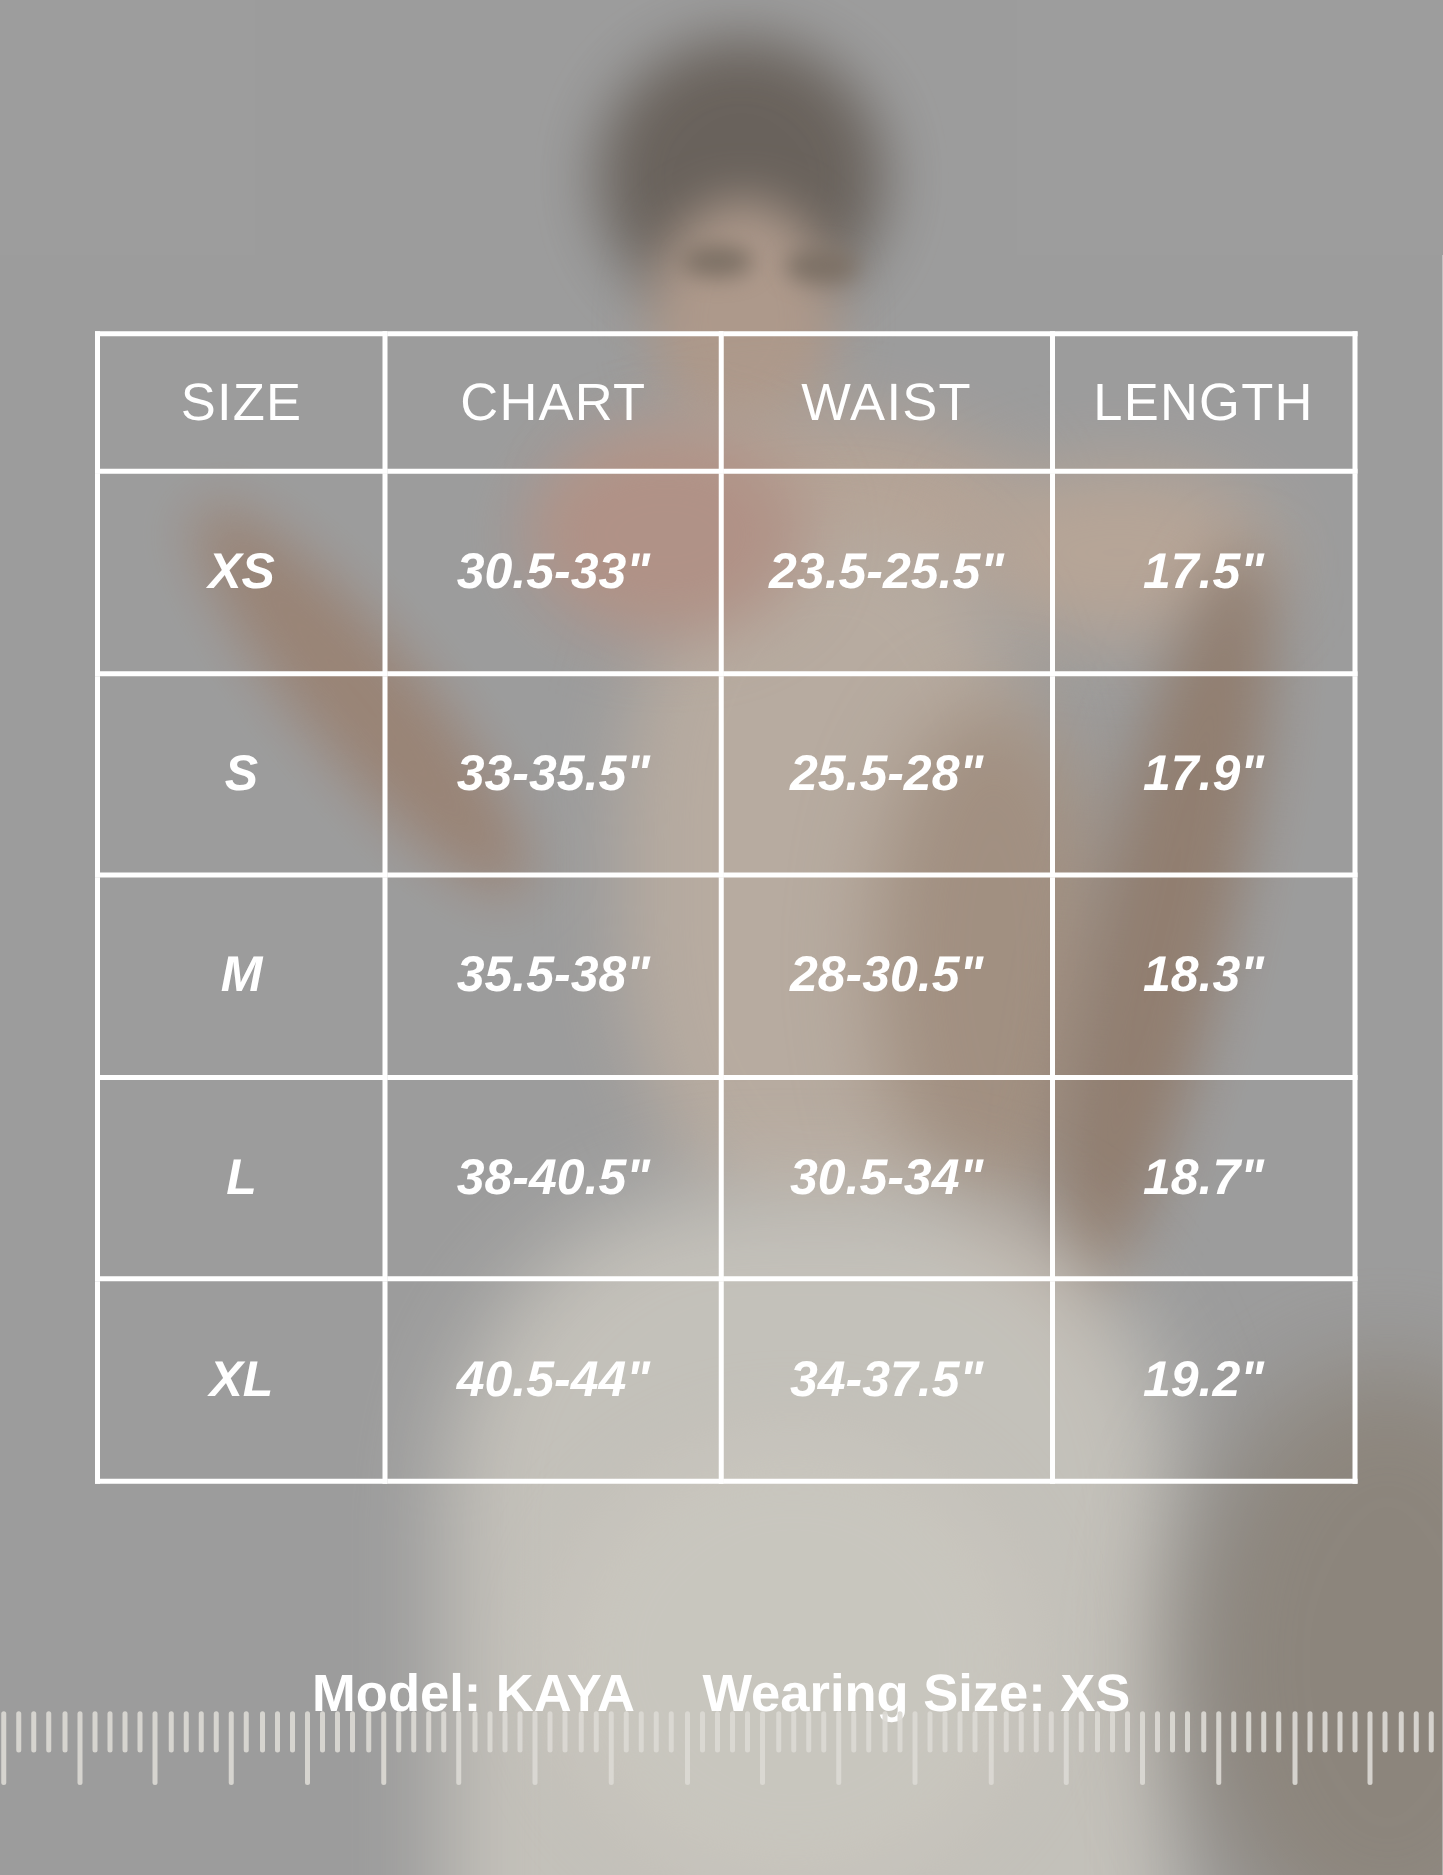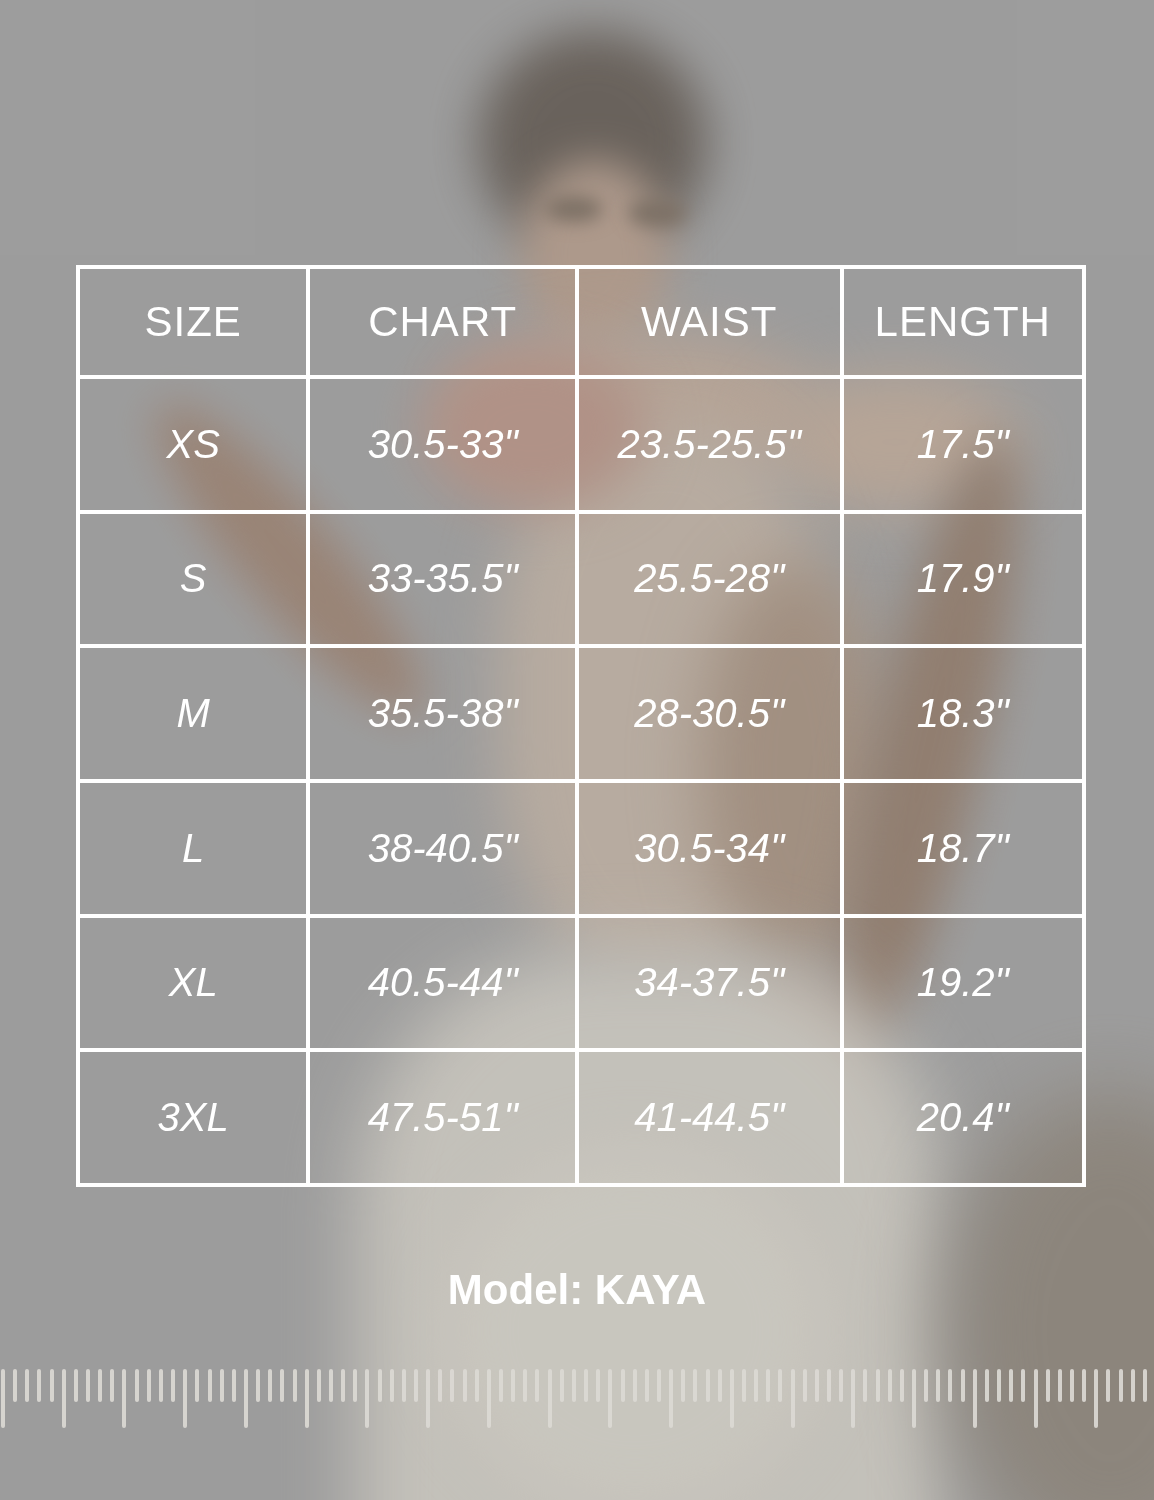--- a/index.html
+++ b/index.html
@@ -49,24 +49,24 @@
     border:4px solid var(--border,#ffffff);
     text-align:center;vertical-align:middle;
     color:var(--text,#ffffff);
   }
   .size-table th{
     height:104px;
     font-weight:400;font-size:42px;letter-spacing:1px;
   }
   .size-table td{
     height:112px;
-    font-weight:400;font-style:italic;font-size:40px;
+    font-weight:700;font-style:italic;font-size:40px;
   }
   .caption{
-    position:absolute;left:0;top:1266px;width:100%;
+    position:absolute;left:0;top:1331px;width:100%;
     display:flex;justify-content:center;gap:54px;
     font-weight:700;font-size:42px;color:var(--text,#ffffff);
   }
   .ruler{
     position:absolute;left:0;top:1369px;width:1154px;height:62px;
   }
   .ruler .tick{
     position:absolute;top:0;width:4px;height:33px;
     background:var(--tick,#dbd9d4);opacity:.92;border-radius:2px;
   }
@@ -138,31 +138,26 @@
           <td>38-40.5"</td>
           <td>30.5-34"</td>
           <td>18.7"</td>
         </tr>
         <tr>
           <td>XL</td>
           <td>40.5-44"</td>
           <td>34-37.5"</td>
           <td>19.2"</td>
         </tr>
-        <tr>
-          <td>3XL</td>
-          <td>47.5-51"</td>
-          <td>41-44.5"</td>
-          <td>20.4"</td>
-        </tr>
       </tbody>
     </table>
 
     <div class="caption">
       <span>Model: KAYA</span>
+      <span>Wearing Size: XS</span>
     </div>
 
     <div class="ruler">
         <div class="tick long" style="left: 1px;"></div>
         <div class="tick" style="left: 13.1474px;"></div>
         <div class="tick" style="left: 25.2947px;"></div>
         <div class="tick" style="left: 37.4421px;"></div>
         <div class="tick" style="left: 49.5895px;"></div>
         <div class="tick long" style="left: 61.7368px;"></div>
         <div class="tick" style="left: 73.8842px;"></div>

